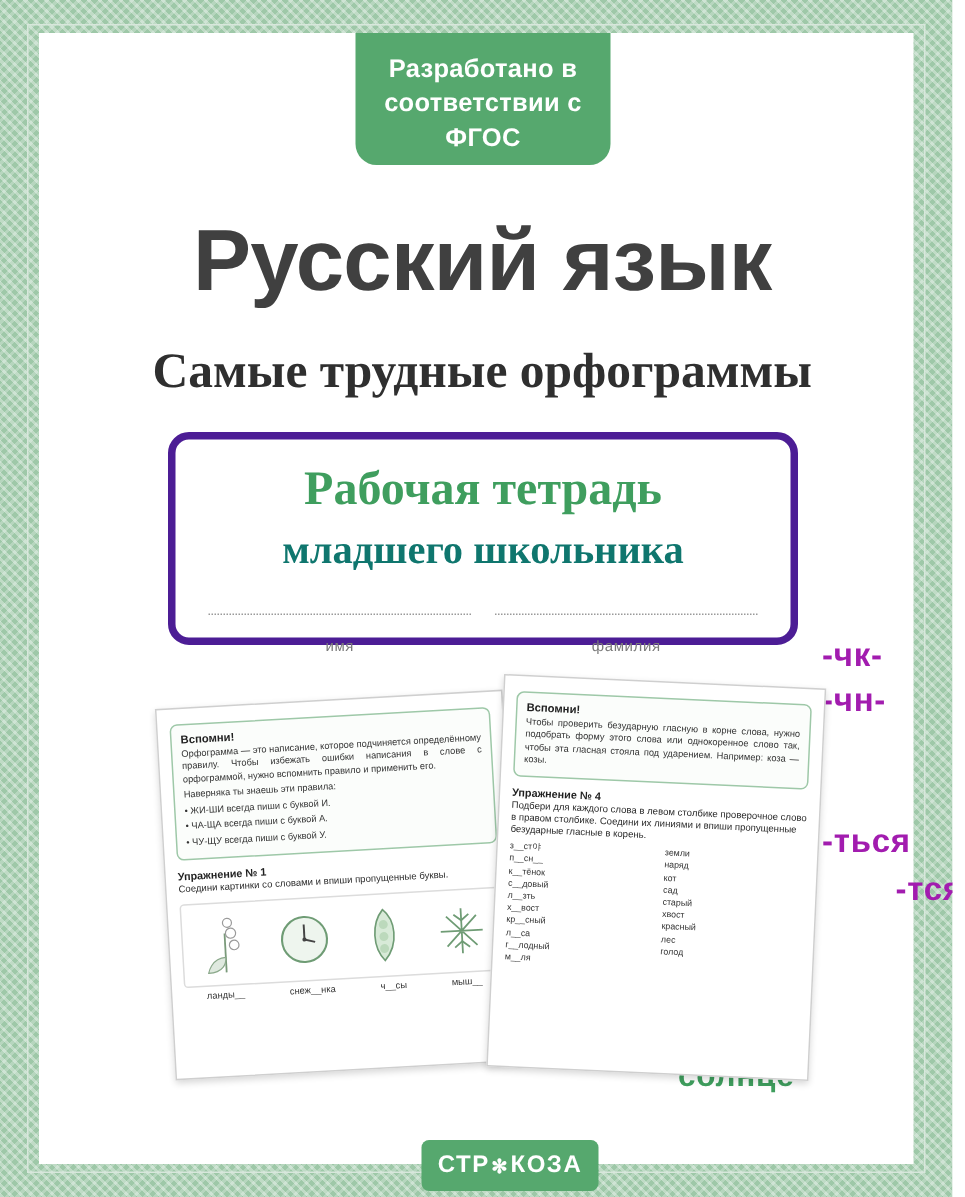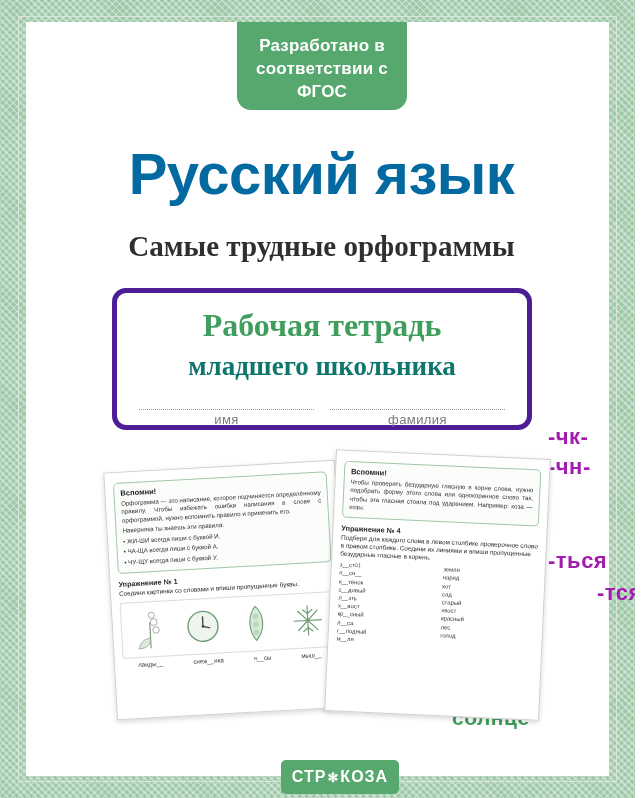--- a/index.html
+++ b/index.html
@@ -63,34 +63,34 @@
     letter-spacing: 0.2px;
   }
 
   
   .title-main {
     position: absolute;
     left: 0;
     top: 140px;
     width: 643px;
     text-align: center;
-    color: #0369a1;
+    color: #404040;
     font-size: 58px;
     font-weight: bold;
     letter-spacing: -0.5px;
     font-family: "Liberation Sans", sans-serif;
   }
   .title-sub {
     position: absolute;
     left: 0;
     top: 230px;
     width: 643px;
     text-align: center;
     color: #2f2f2f;
-    font-size: 29px;
+    font-size: 33px;
     font-weight: bold;
     font-family: "Liberation Serif", serif;
   }
 
   
   .name-box {
     position: absolute;
     left: 112px;
     top: 288px;
     width: 420px;
@@ -128,23 +128,23 @@
   }
   .nb-field {
     flex: 1;
     text-align: center;
   }
   .nb-rule {
     border-bottom: 1px dotted #9a9a9a;
     height: 12px;
   }
   .nb-caption {
-    font-size: 13px;
+    font-size: 10px;
     color: #7a7a7a;
-    margin-top: 2px;
+    margin-top: 16px;
     letter-spacing: 0.4px;
   }
 
   
   .tag {
     position: absolute;
     color: #a21caf;
     font-weight: bold;
     font-family: "Liberation Sans", sans-serif;
     font-size: 22px;

